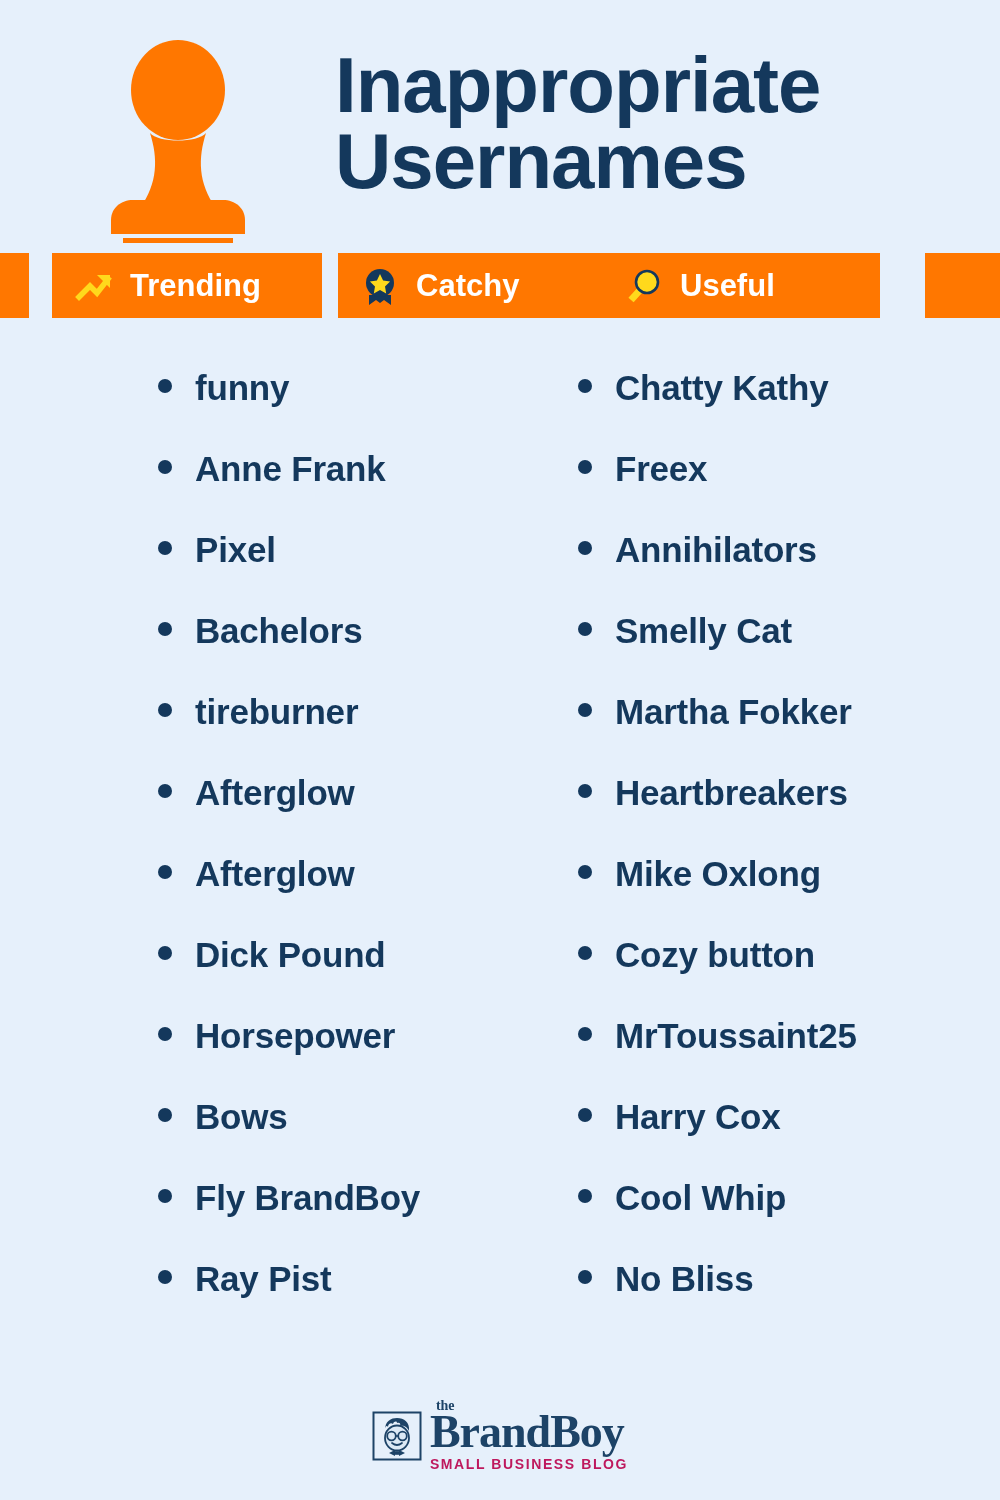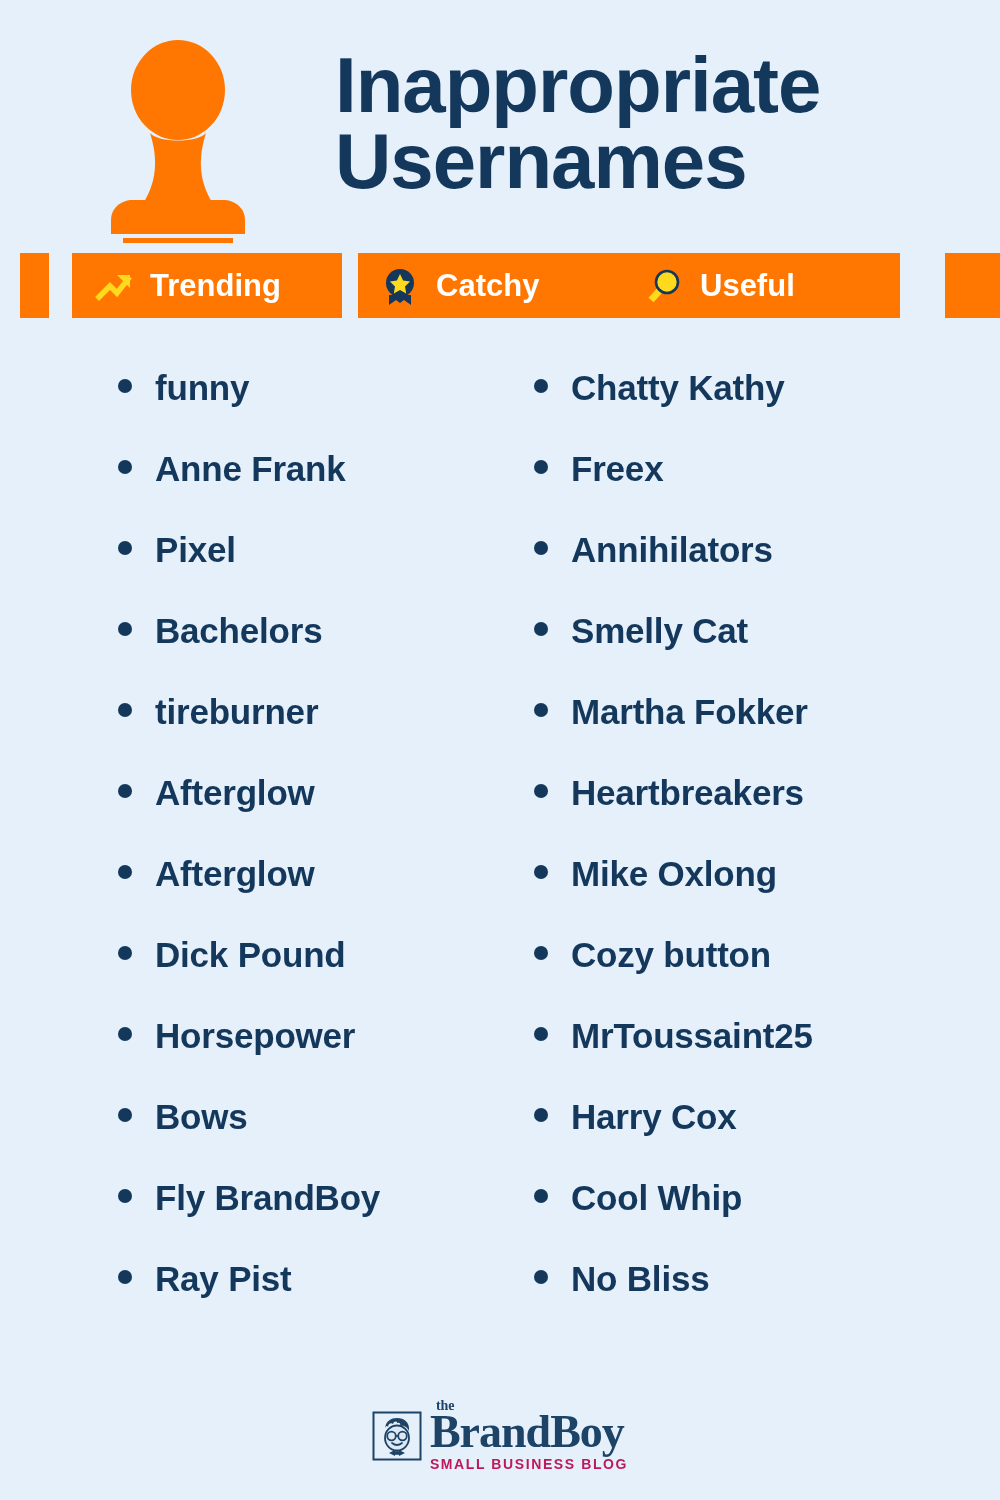--- a/index.html
+++ b/index.html
@@ -44,21 +44,20 @@
     white-space: nowrap;
   }
 
   
   .badge-bar {
     position: absolute;
     top: 253px;
     left: 0;
     width: 830px;
     height: 65px;
-    margin-left: 20px;
   }
   .badge-stub {
     position: absolute;
     top: 0;
     height: 65px;
     background: #ff7700;
   }
   .badge-stub.left  { left: 0;    width: 29px; }
   .badge-stub.right { left: 925px; width: 75px; }
 
@@ -97,20 +96,21 @@
   .lists {
     position: absolute;
     top: 370px;
     left: 0;
     width: 1000px;
     display: flex;
   }
   .col {
     width: 500px;
     box-sizing: border-box;
+    margin-left: 40px;
   }
   .col-left  { padding-left: 118px; }
   .col-right { padding-left: 34px; }
 
   .list-item {
     display: flex;
     align-items: baseline;
     height: 81px;
   }
   .bullet {

